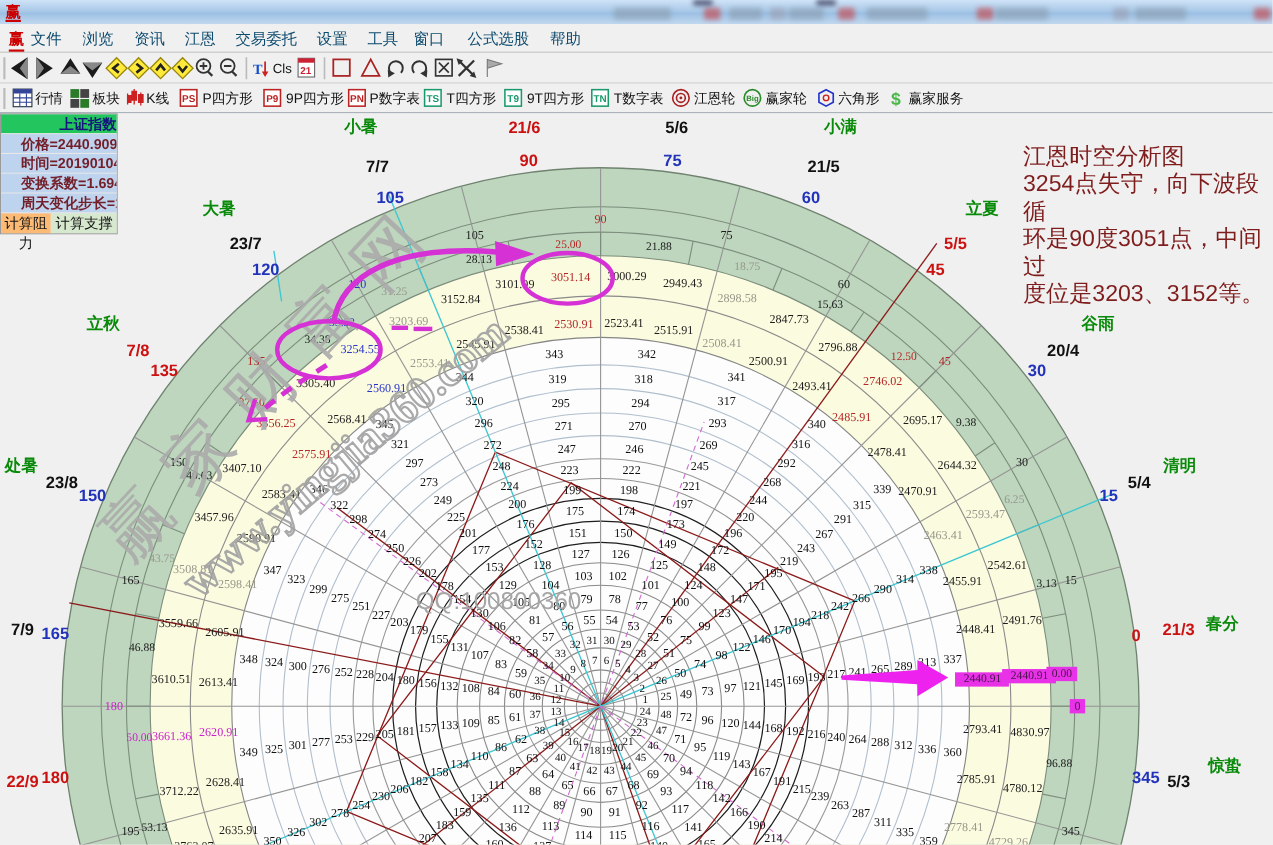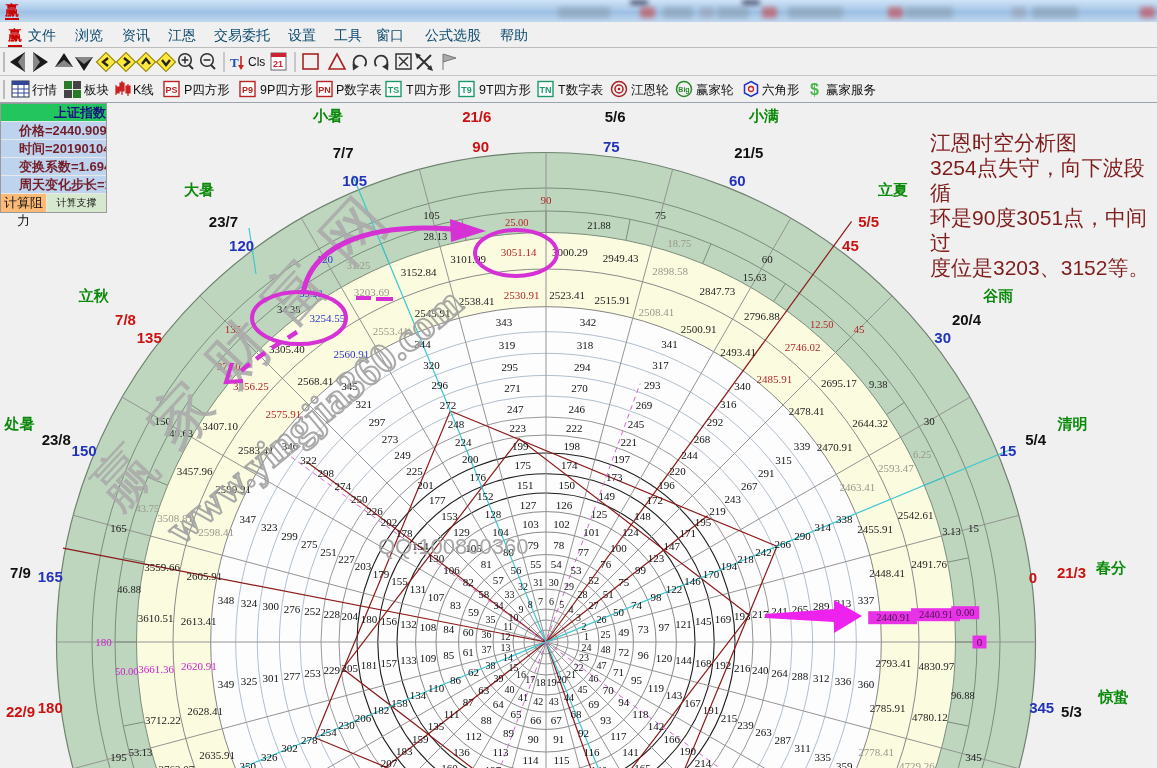--- a/index.html
+++ b/index.html
@@ -13,21 +13,21 @@
 #menu span{position:absolute;top:5px;font-size:14px;color:#0c4a6e}
 #menu .mlogo{color:#c00;font-weight:bold;border-bottom:2px solid #c00;font-size:14px}
 #tb1{position:absolute;left:0;top:48px;width:1157px;height:28px;background:#f0f0f0;border-bottom:1px solid #c6c6c6}
 #tb2{position:absolute;left:0;top:76px;width:1157px;height:27px;background:#f0f0f0;border-bottom:1px solid #9aa4ae}
 #client{position:absolute;left:0;top:103px;width:1157px;height:665px;background:#f0f0f0}
 #panel{position:absolute;left:0;top:103px;width:107px;background:#f0f0f0;border:1px solid #9a9a9a;z-index:5}
 #panel .hd{height:18px;background:#22c55e;color:#15157d;font-size:13px;font-weight:bold;text-align:right;line-height:18px;border-bottom:1px solid #e8e8e8}
 #panel .rw{height:18px;background:#bed3ee;color:#731f2a;font-size:13px;font-weight:bold;line-height:18px;padding-left:18px;border-bottom:1px solid #e8e8e8;white-space:nowrap;overflow:hidden}
 #panel .bts{display:flex;height:18px}
 #panel .b1{width:53px;background:#fdba74;font-size:13px;color:#111;text-align:center;line-height:18px;border-right:1px solid #e8e8e8}
-#panel .b2{width:68px;background:#d6e8ce;font-size:10px;color:#111;text-align:center;line-height:18px}
+#panel .b2{width:68px;background:#d6e8ce;font-size:13px;color:#111;text-align:center;line-height:18px}
 #note{position:absolute;left:930px;top:130px;width:228px;font-size:21px;line-height:25px;color:#7f1d1d;z-index:6}
 </style></head><body>
 <div id="title">
     <div class="blb" style="left:558px;top:7px;width:52px;height:11px;background:#8899aa;opacity:.55"></div>
     <div class="blb" style="left:640px;top:7px;width:15px;height:11px;background:#cc3333;opacity:.55"></div>
     <div class="blb" style="left:663px;top:7px;width:30px;height:11px;background:#8899aa;opacity:.55"></div>
     <div class="blb" style="left:700px;top:7px;width:14px;height:11px;background:#99a;opacity:.55"></div>
     <div class="blb" style="left:717px;top:7px;width:32px;height:11px;background:#8899aa;opacity:.55"></div>
     <div class="blb" style="left:762px;top:7px;width:15px;height:11px;background:#cc3333;opacity:.55"></div>
     <div class="blb" style="left:788px;top:7px;width:55px;height:11px;background:#8899aa;opacity:.55"></div>

